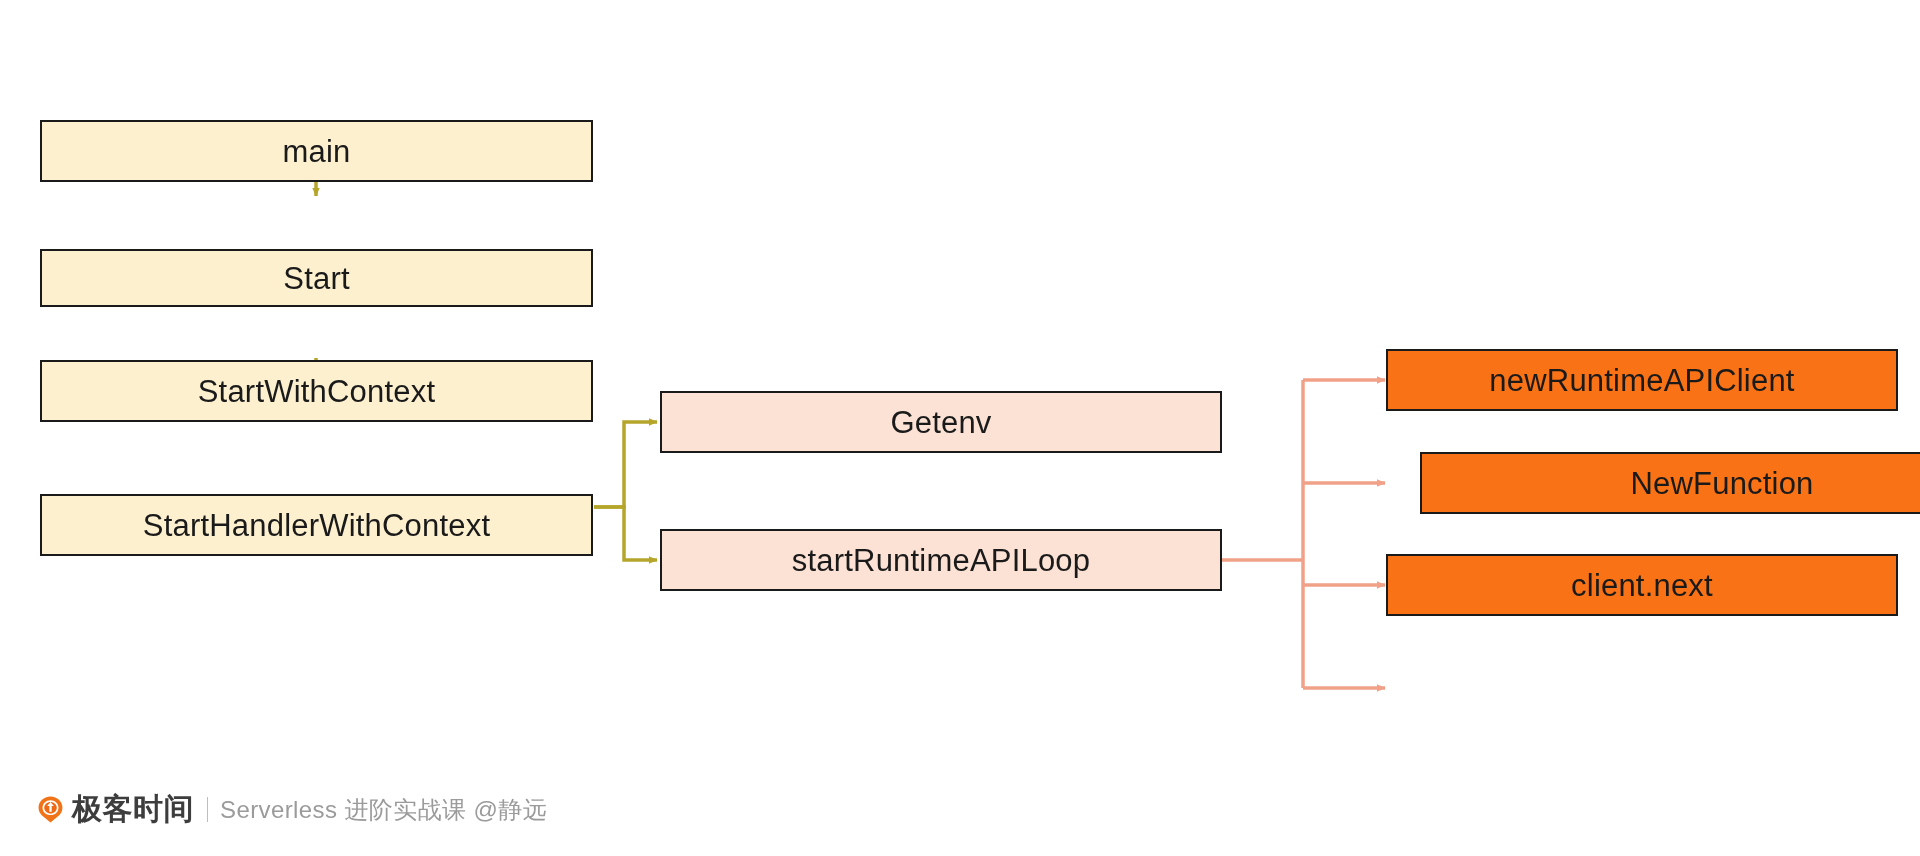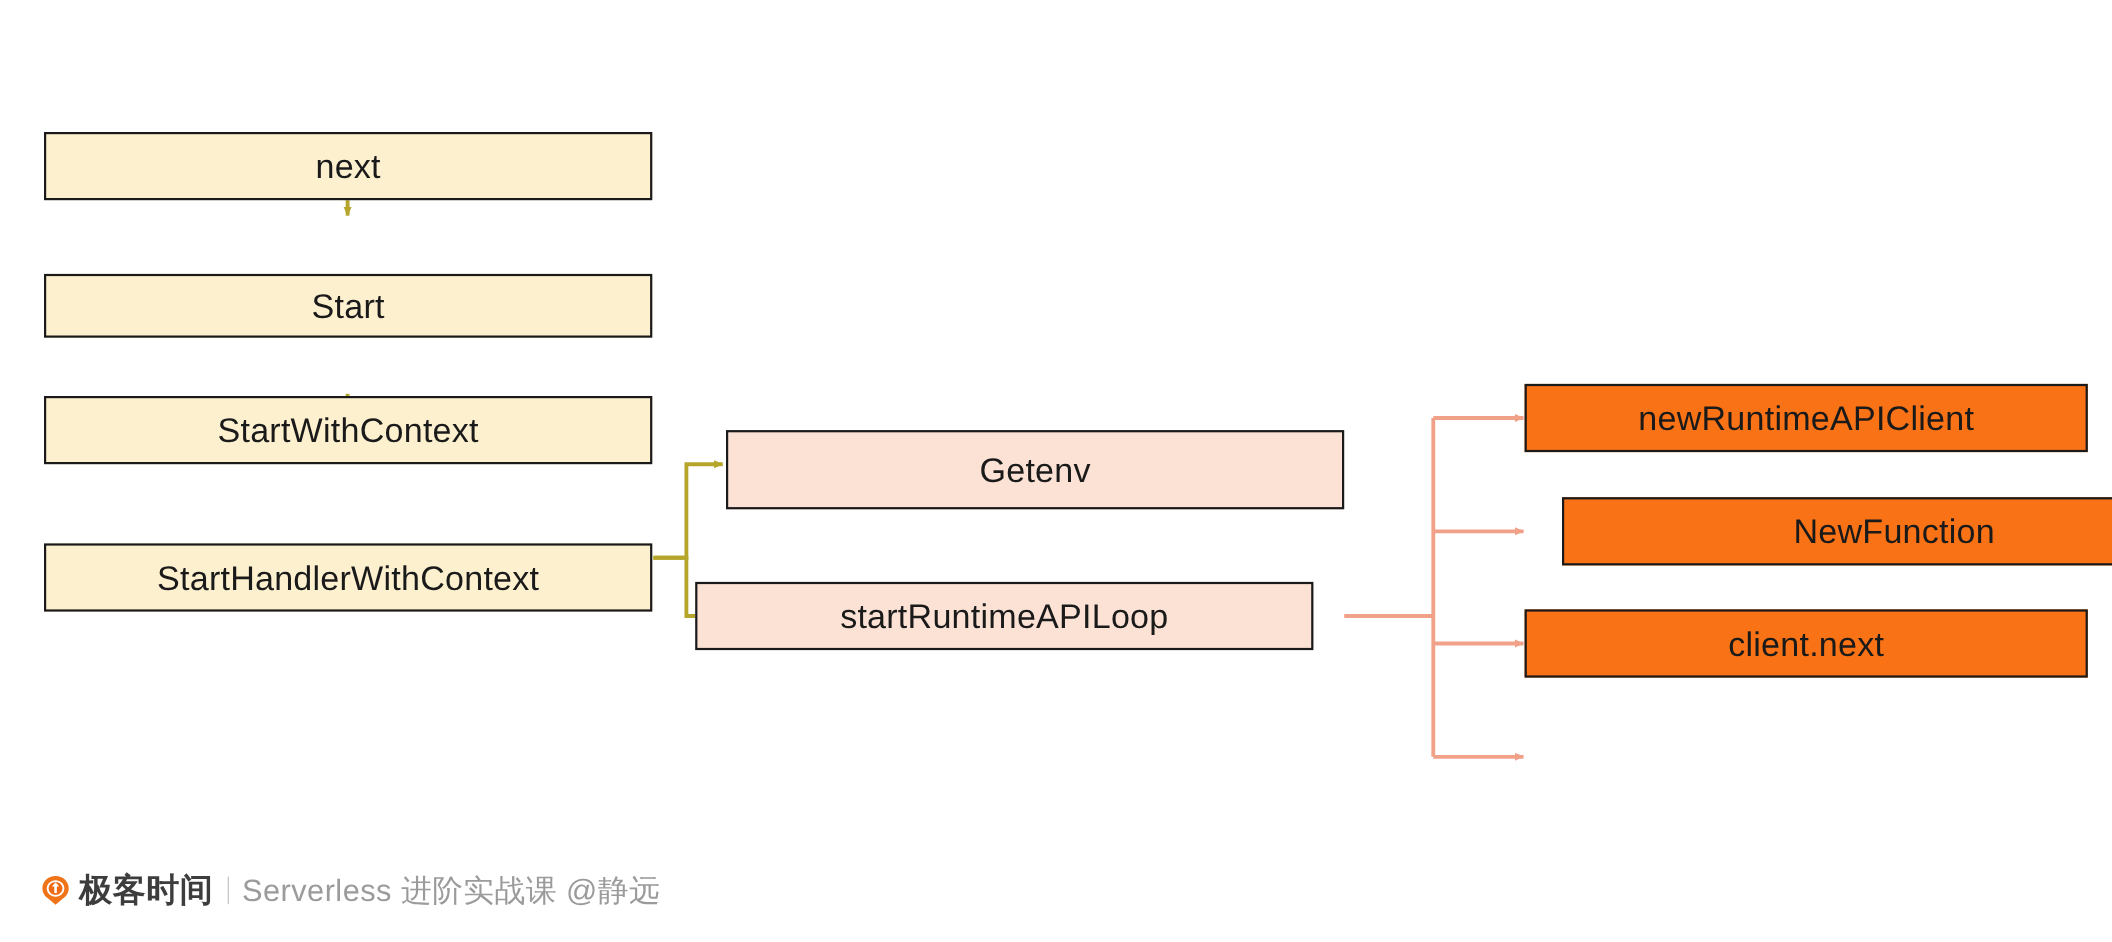--- a/index.html
+++ b/index.html
@@ -75,21 +75,21 @@
     letter-spacing: 0.5px;
   }
   #footer .divider {
     display: inline-block;
     width: 1px;
     height: 25px;
     background: #bdbdbd;
     margin: 0 12px 0 13px;
   }
   #footer .tagline {
-    font-size: 28px;
+    font-size: 24px;
     font-weight: 400;
     color: #9b9b9b;
     letter-spacing: 0.4px;
   }
 </style>
 </head>
 <body>
 
 <div id="canvas">
 
@@ -119,40 +119,40 @@
     <path d="M1303,380 L1385,380" fill="none" stroke="#f0a188" stroke-width="3.5" marker-end="url(#arrow-salmon)"></path>
 
     <path d="M1303,483 L1385,483" fill="none" stroke="#f0a188" stroke-width="3.5" marker-end="url(#arrow-salmon)"></path>
 
     <path d="M1303,585 L1385,585" fill="none" stroke="#f0a188" stroke-width="3.5" marker-end="url(#arrow-salmon)"></path>
 
     <path d="M1303,688 L1385,688" fill="none" stroke="#f0a188" stroke-width="3.5" marker-end="url(#arrow-salmon)"></path>
   </svg>
 
   <div class="node cream" style="left:40px; top:120px; width:553px; height:62px;">
-    <span>next</span>
+    <span>main</span>
   </div>
 
   <div class="node cream" style="left:40px; top:249px; width:553px; height:58px;">
     <span>Start</span>
   </div>
 
   <div class="node cream" style="left:40px; top:360px; width:553px; height:62px;text-align:right;">
     <span>StartWithContext</span>
   </div>
 
   <div class="node cream" style="left:40px; top:470px; width:553px; height:62px;margin-top:24px;">
     <span>StartHandlerWithContext</span>
   </div>
 
-  <div class="node peach" style="left:660px; top:391px; width:562px; height:72px;">
+  <div class="node peach" style="left:660px; top:391px; width:562px; height:62px;">
     <span>Getenv</span>
   </div>
 
-  <div class="node peach" style="left:632px; top:529px; width:562px; height:62px;">
+  <div class="node peach" style="left:660px; top:529px; width:562px; height:62px;">
     <span>startRuntimeAPILoop</span>
   </div>
 
   <div class="node mint" style="left:1386px; top:349px; width:512px; height:62px;">
     <span>newRuntimeAPIClient</span>
   </div>
 
   <div class="node mint" style="left:1420px; top:452px; width:604px; height:62px;">
     <span>NewFunction</span>
   </div>

